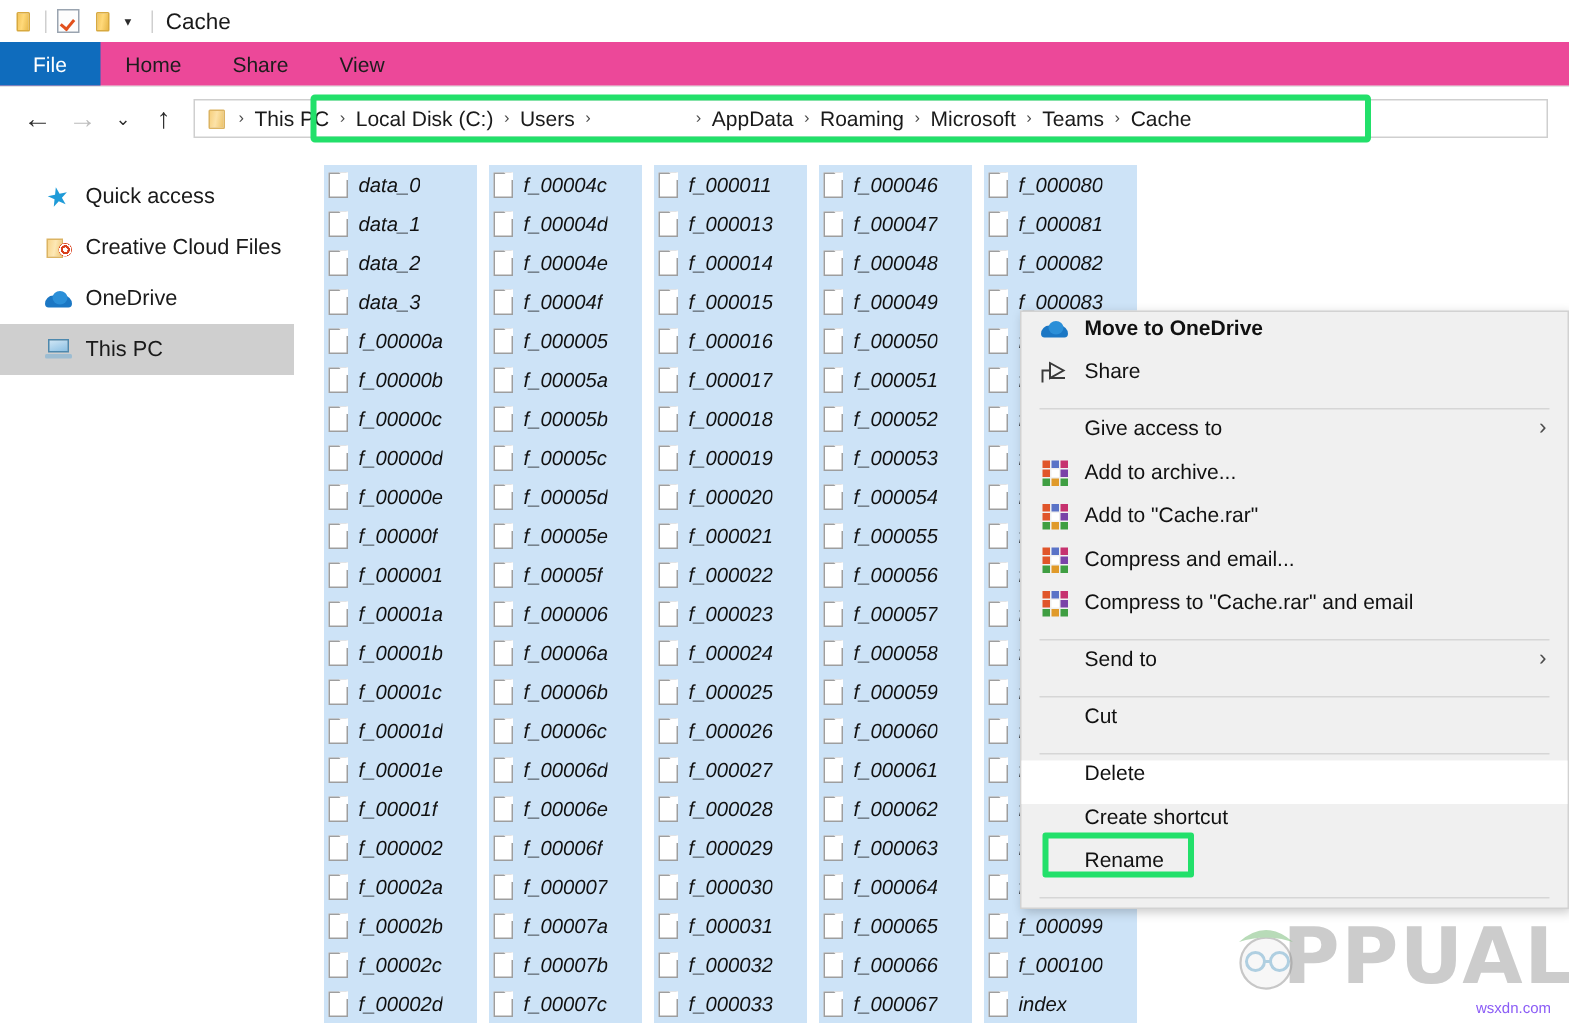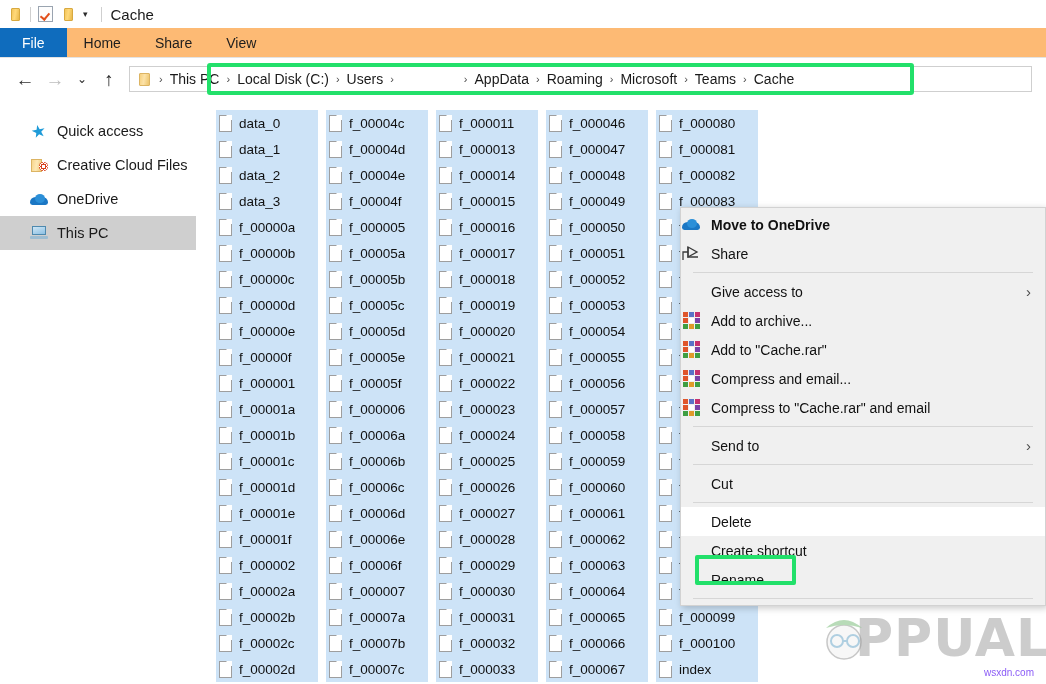--- a/index.html
+++ b/index.html
@@ -72,21 +72,21 @@
     color: #1a1a1a;
     margin-left: 2px;
   }
 
   
   .ribbon {
     height: 29px;
     display: flex;
     align-items: stretch;
     border-bottom: 1px solid #e3e3e3;
-    background: #fdba74;
+    background: #ec4899;
   }
   .tab {
     display: flex;
     align-items: center;
     justify-content: center;
     padding: 0 17px;
     font-size: 14px;
     color: #1d1d1d;
     cursor: default;
   }
@@ -310,20 +310,21 @@
     box-sizing: border-box;
     overflow: hidden;
   }
   .columns {
     display: flex;
     padding-left: 20px;
   }
   .filecol {
     width: 110px;
     flex-shrink: 0;
+    font-style: italic;
   }
   .fileitem {
     height: 26px;
     display: flex;
     align-items: center;
     padding-left: 3px;
     box-sizing: border-box;
     cursor: default;
     width: 102px;
   }
@@ -363,21 +364,22 @@
     background: #f0f0f0;
     border: 1px solid #d2d2d2;
     box-shadow: 2px 2px 7px rgba(0,0,0,0.22);
     z-index: 20;
     box-sizing: border-box;
     padding: 2px 0;
   }
   .mi {
     height: 29px;
     display: flex;
-    align-items: center;
+    align-items: flex-start;
+    padding-left: 12px;
     font-size: 14px;
     color: #111111;
     cursor: default;
     position: relative;
     box-sizing: border-box;
   }
   .mi.bold { font-weight: bold; }
   .mi.hover { background: #ffffff; }
   .mi-ico {
     width: 20px;

